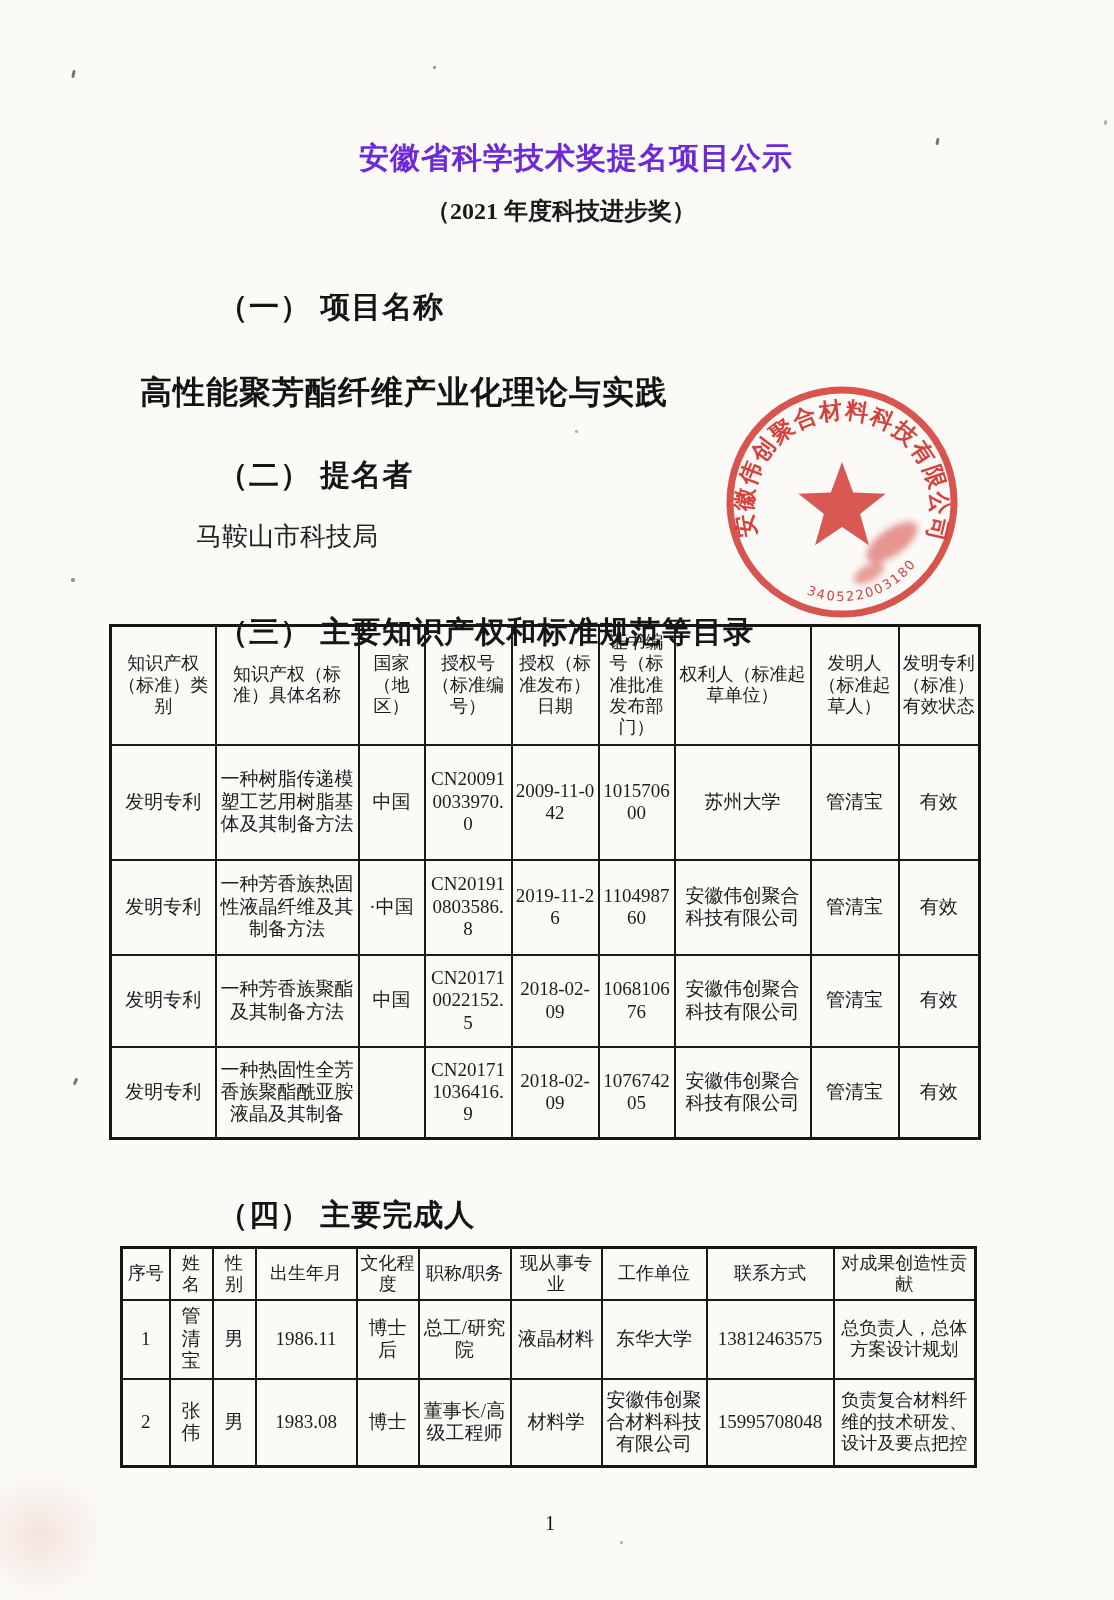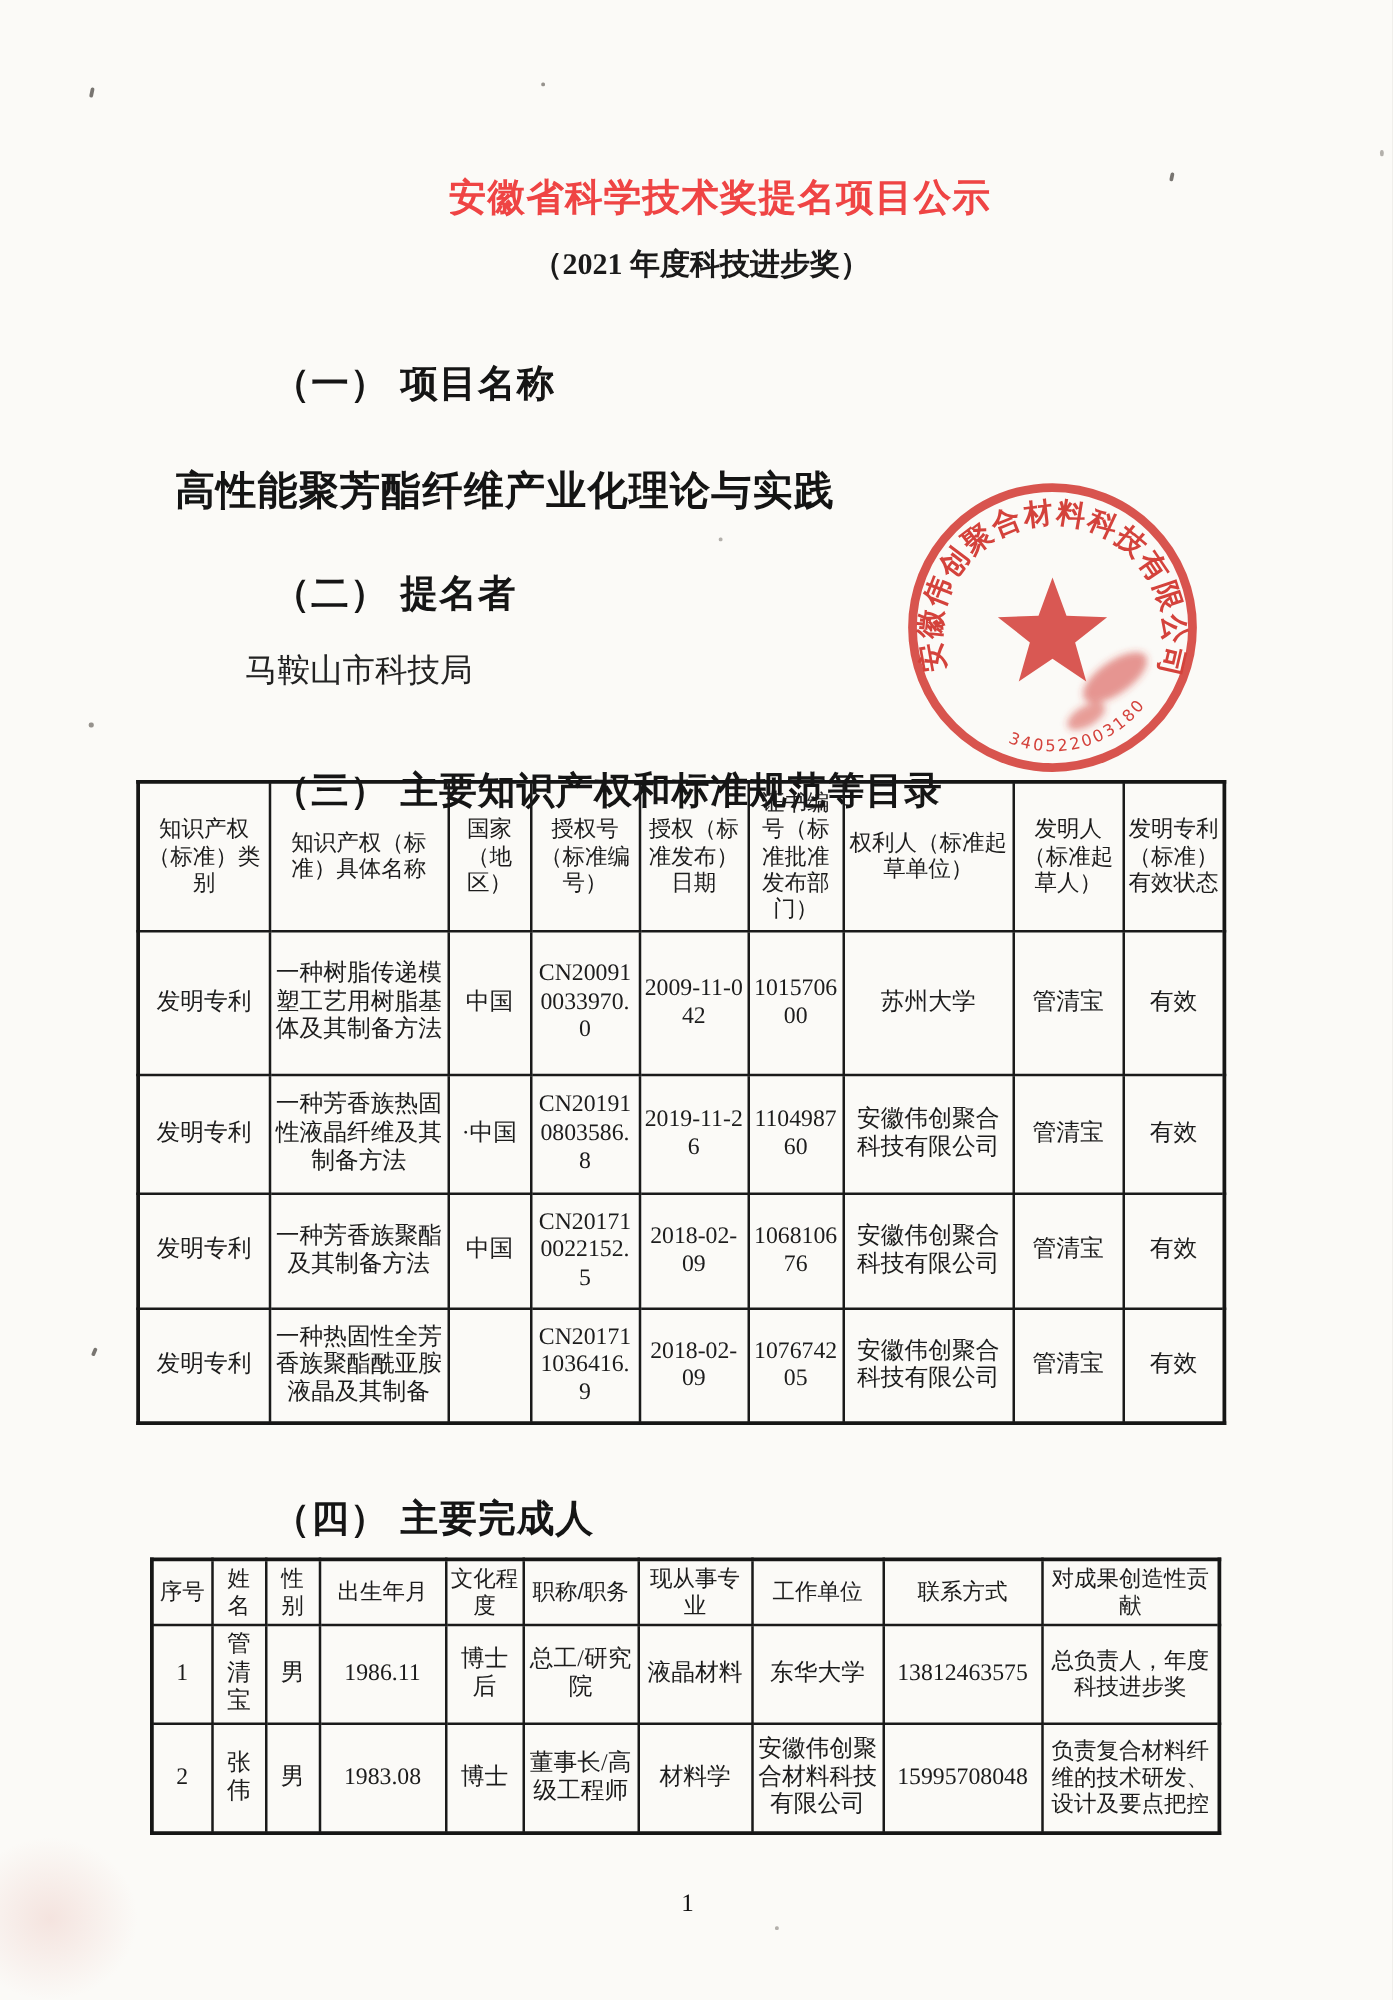--- a/index.html
+++ b/index.html
@@ -9,21 +9,21 @@
     margin:0 auto;
     background:#fbfaf7;
     overflow:hidden;
     font-family:"Liberation Serif", serif;
     color:#1c1c1c;
   }
   
   .doc-title{
     position:absolute;top:138px;left:38px;width:1076px;
     text-align:center;font-family:"Liberation Sans", sans-serif;
-    font-weight:700;font-size:30px;letter-spacing:1px;color:#ef4444;
+    font-weight:700;font-size:30px;letter-spacing:1px;color:#6d28d9;
   }
   .doc-subtitle{
     position:absolute;top:195px;left:8px;width:1106px;
     text-align:center;font-family:"Liberation Serif", serif;
     font-weight:700;font-size:24px;color:#1a1a1a;
   }
   .sec-heading{
     position:absolute;left:218px;
     font-family:"Liberation Sans", sans-serif;
     font-weight:700;font-size:30px;color:#151515;letter-spacing:1px;
@@ -201,21 +201,21 @@
     <tr style="height:79px">
       <td>1</td>
       <td>管清宝</td>
       <td>男</td>
       <td class="num">1986.11</td>
       <td>博士后</td>
       <td>总工/研究院</td>
       <td>液晶材料</td>
       <td>东华大学</td>
       <td class="num">13812463575</td>
-      <td style="font-size:18px">总负责人，年度科技进步奖</td>
+      <td style="font-size:18px">总负责人，总体方案设计规划</td>
     </tr>
     <tr style="height:88px">
       <td>2</td>
       <td>张伟</td>
       <td>男</td>
       <td class="num">1983.08</td>
       <td>博士</td>
       <td>董事长/高级工程师</td>
       <td>材料学</td>
       <td>安徽伟创聚合材料科技有限公司</td>

